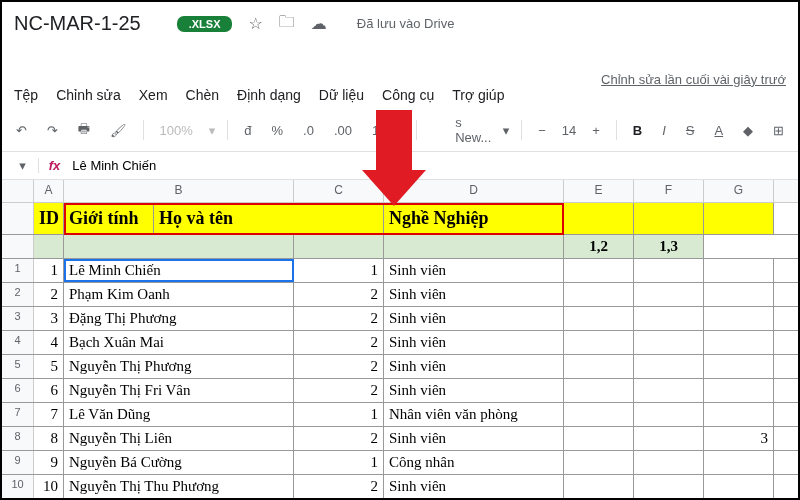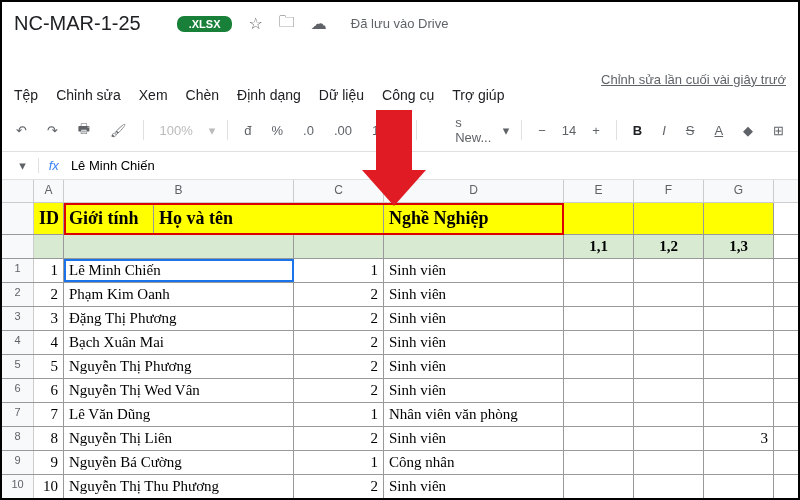--- a/index.html
+++ b/index.html
@@ -2,38 +2,38 @@
 <html><head>
 <meta charset="utf-8">
 <style>
   * { box-sizing: border-box; margin: 0; padding: 0; }
   body { font-family: Arial, sans-serif; font-size: 13px; background: #fff; width: 800px; height: 500px; overflow: hidden; border: 2px solid #000; }
   
   .titlebar { display: flex; align-items: center; padding: 8px 12px; gap: 16px; }
   .doc-title { font-size: 20px; color: #202124; }
   .xlsx-badge { background: #188038; color: #fff; font-size: 11px; font-weight: bold; padding: 2px 12px; border-radius: 7px; margin-left: 20px; }
   .title-icon { color: #5f6368; font-size: 16px; cursor: pointer; }
-  .drive-status { color: #5f6368; font-size: 13px; margin-left: 8px; }
+  .drive-status { color: #5f6368; font-size: 13px; margin-left: 14px; }
   
   .menubar { display: flex; align-items: center; padding: 2px 12px 6px; gap: 18px; font-size: 14px; color: #202124; }
   .menu-item { cursor: pointer; margin-top: 40px; }
   .last-edit { color: #5f6368; text-decoration: underline; margin-left: auto; font-size: 13px; margin-top: 8px; }
   
   .toolbar { display: flex; align-items: center; padding: 6px 10px; gap: 12px; border-bottom: 1px solid #e0e0e0; color: #5f6368; font-size: 13px; }
   .tb-btn { cursor: pointer; padding: 2px 4px; }
   .tb-sep { width: 1px; height: 20px; background: #e0e0e0; }
   .zoom { color: #bbb; }
   .font-sel { display: flex; align-items: center; gap: 4px; margin-left: 26px; }
   .bold { font-weight: bold; color: #202124; }
   .italic { font-style: italic; }
   .strike { text-decoration: line-through; }
   
   .formula-bar { display: flex; align-items: center; padding: 4px 10px; border-bottom: 1px solid #e0e0e0; gap: 10px; font-size: 13px; }
   .name-box { color: #5f6368; padding-right: 12px; border-right: 1px solid #e0e0e0; }
-  .fx { font-style: italic; color: #3b82f6; }
+  .fx { font-style: italic; color: #be185d; font-weight: bold; }
   .formula-input { flex: 1; border: none; outline: none; font-size: 13px; padding: 2px; }
   
   .grid { position: relative; }
   .col-headers { display: flex; background: #f8f9fa; border-bottom: 1px solid #ccc; }
   .row-h { width: 32px; border-right: 1px solid #ccc; height: 22px; }
   .col-h { text-align: center; color: #5f6368; font-size: 12px; padding: 3px 0; border-right: 1px solid #ccc; }
   .cA { width: 30px; } .cB { width: 230px; } .cC { width: 90px; } .cD { width: 180px; }
   .cE { width: 70px; } .cF { width: 70px; } .cG { width: 70px; }
   
   .rows { }
@@ -135,21 +135,20 @@
       <div class="cell cE"></div>
       <div class="cell cF"></div>
       <div class="cell cG"></div>
     </div>
     <div class="row green-row">
       <div class="rn"></div>
       <div class="cell cA"></div>
       <div class="cell cB"></div>
       <div class="cell cC"></div>
       <div class="cell cD"></div>
-      <div class="cell cE">1,1</div>
       <div class="cell cF">1,2</div>
       <div class="cell cG">1,3</div>
     </div>
     <div id="data-rows">
         <div class="row">
           <div class="rn">1</div>
           <div class="cell cA num">1</div>
           <div class="cell cB selected">Lê Minh Chiến</div>
           <div class="cell cC num">1</div>
           <div class="cell cD">Sinh viên</div>
@@ -193,21 +192,21 @@
           <div class="cell cB">Nguyễn Thị Phương</div>
           <div class="cell cC num">2</div>
           <div class="cell cD">Sinh viên</div>
           <div class="cell cE num"></div>
           <div class="cell cF num"></div>
           <div class="cell cG num"></div>
         </div>
         <div class="row">
           <div class="rn">6</div>
           <div class="cell cA num">6</div>
-          <div class="cell cB">Nguyễn Thị Wed Vân</div>
+          <div class="cell cB">Nguyễn Thị Fri Vân</div>
           <div class="cell cC num">2</div>
           <div class="cell cD">Sinh viên</div>
           <div class="cell cE num"></div>
           <div class="cell cF num"></div>
           <div class="cell cG num"></div>
         </div>
         <div class="row">
           <div class="rn">7</div>
           <div class="cell cA num">7</div>
           <div class="cell cB">Lê Văn Dũng</div>

